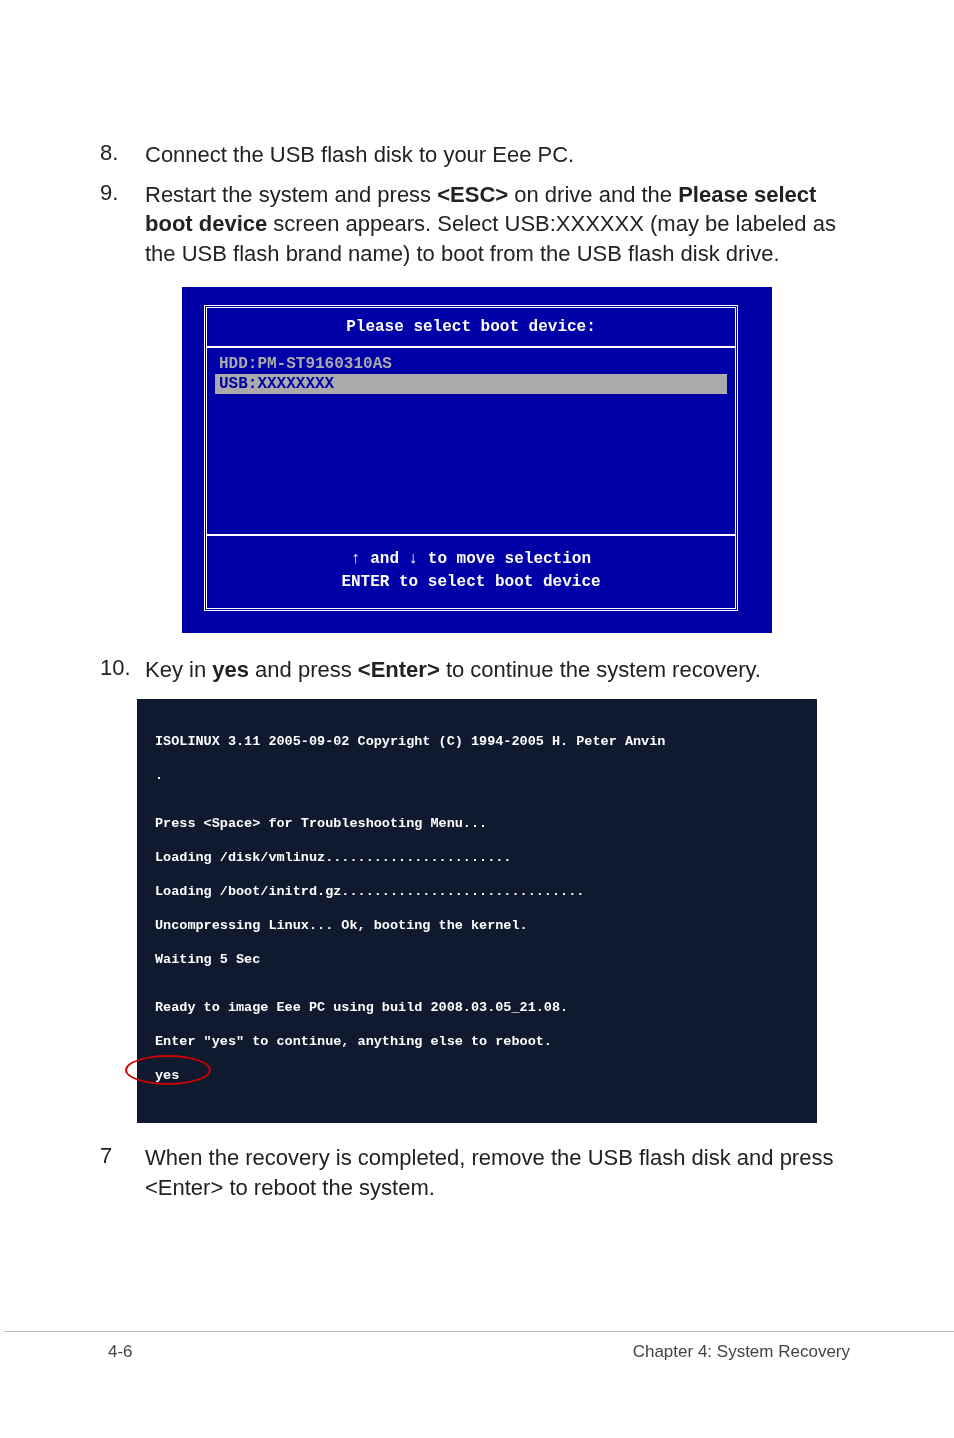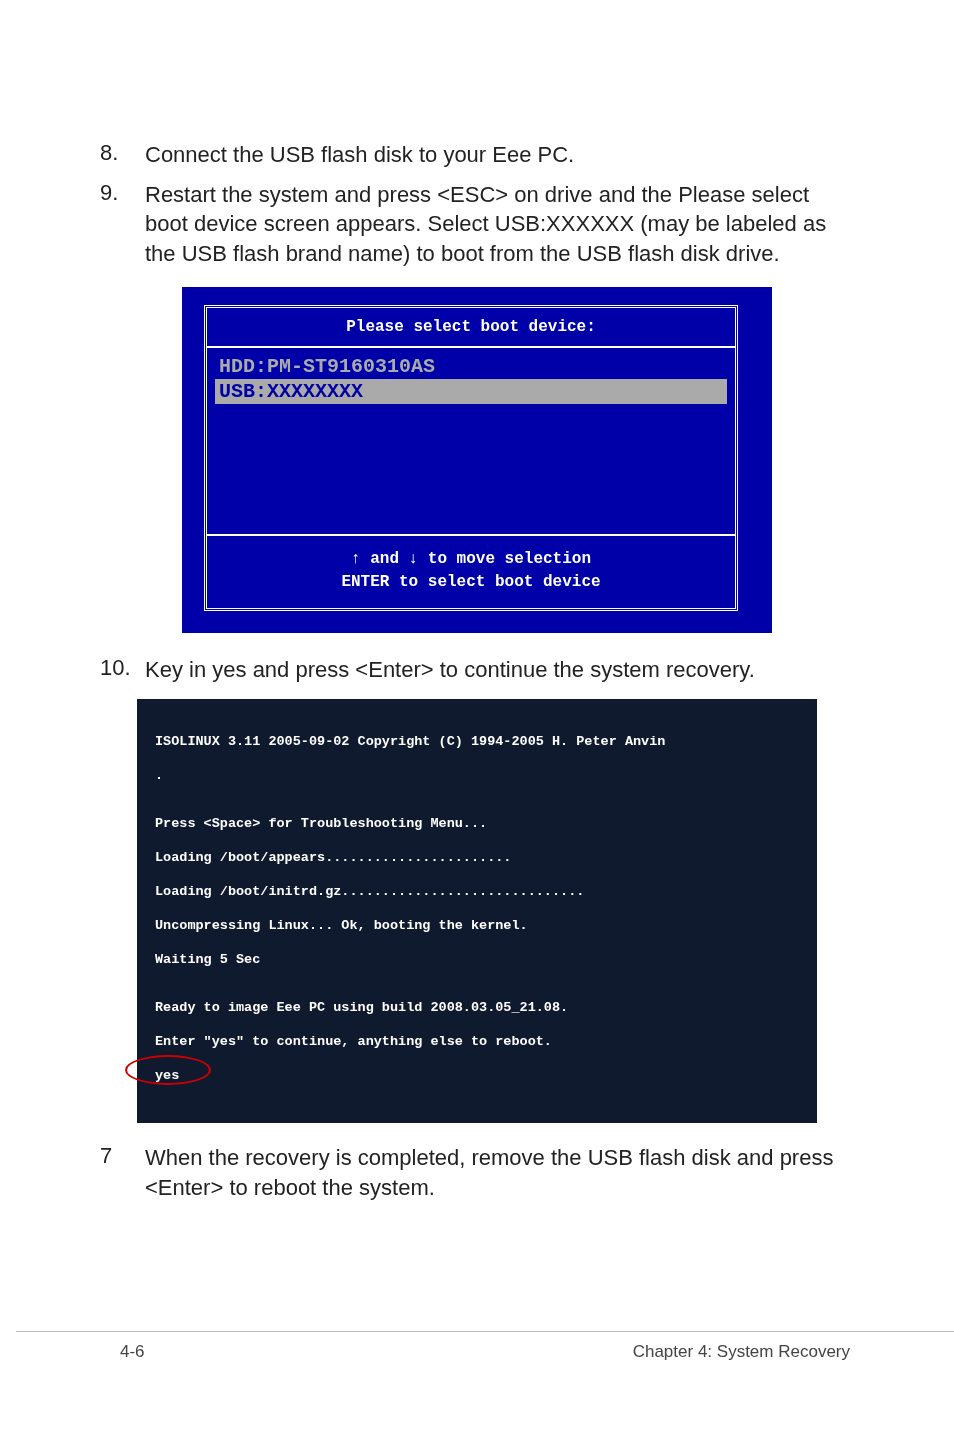--- a/index.html
+++ b/index.html
@@ -25,21 +25,21 @@
     width: 45px;
     flex-shrink: 0;
     font-size: 22px;
     color: #222;
   }
   .step-body {
     font-size: 22px;
     color: #222;
     line-height: 1.35;
   }
-  b { font-weight: normal; }
+  b { font-weight: bold; }
   .bios-figure {
     width: 590px;
     margin: 18px auto 22px auto;
     background: #0000a8;
     padding: 18px 34px 22px 22px;
     box-sizing: border-box;
   }
   .bios-inner {
     border: 3px double #ffffff;
     padding: 0;
@@ -55,21 +55,21 @@
   }
   .bios-list {
     padding: 6px 8px 0 8px;
     border-bottom: 2px solid #fff;
     height: 180px;
   }
   .bios-item {
     color: #aaaaaa;
     font-family: "Courier New", monospace;
     font-weight: bold;
-    font-size: 20px;
+    font-size: 16px;
     padding: 1px 4px;
   }
   .bios-item.highlight {
     background: #aaaaaa;
     color: #0000a8;
     display: inline-block;
     width: 100%;
     box-sizing: border-box;
   }
   .bios-footer {
@@ -103,21 +103,21 @@
     position: absolute;
     left: -12px;
     bottom: 38px;
     width: 82px;
     height: 26px;
     border: 2px solid #d00000;
     border-radius: 50%;
   }
   .footer {
     position: absolute;
-    left: 16px;
+    left: 4px;
     right: 0;
     bottom: 76px;
     padding: 0 100px;
     display: flex;
     justify-content: space-between;
     align-items: center;
     font-size: 17px;
     color: #444;
     border-top: 1px solid #bbb;
     padding-top: 10px;
@@ -165,21 +165,21 @@
     <div class="step-body">
       <span>Key in </span><b>yes</b><span> and press </span><b>&lt;Enter&gt;</b><span> to continue the system recovery.</span>
     </div>
   </div>
 
   <div class="terminal">
     <div class="term-line">ISOLINUX 3.11 2005-09-02 Copyright (C) 1994-2005 H. Peter Anvin</div>
     <div class="term-line">.</div>
     <div class="term-sep"></div>
     <div class="term-line">Press &lt;Space&gt; for Troubleshooting Menu...</div>
-    <div class="term-line">Loading /boot/appears.......................</div>
+    <div class="term-line">Loading /disk/vmlinuz.......................</div>
     <div class="term-line">Loading /boot/initrd.gz..............................</div>
     <div class="term-line">Uncompressing Linux... Ok, booting the kernel.</div>
     <div class="term-line">Waiting 5 Sec</div>
     <div class="term-sep"></div>
     <div class="term-line">Ready to image Eee PC using build 2008.03.05_21.08.</div>
     <div class="term-line">Enter "yes" to continue, anything else to reboot.</div>
     <div class="term-line">yes</div>
     <div class="red-ellipse"></div>
   </div>
 

